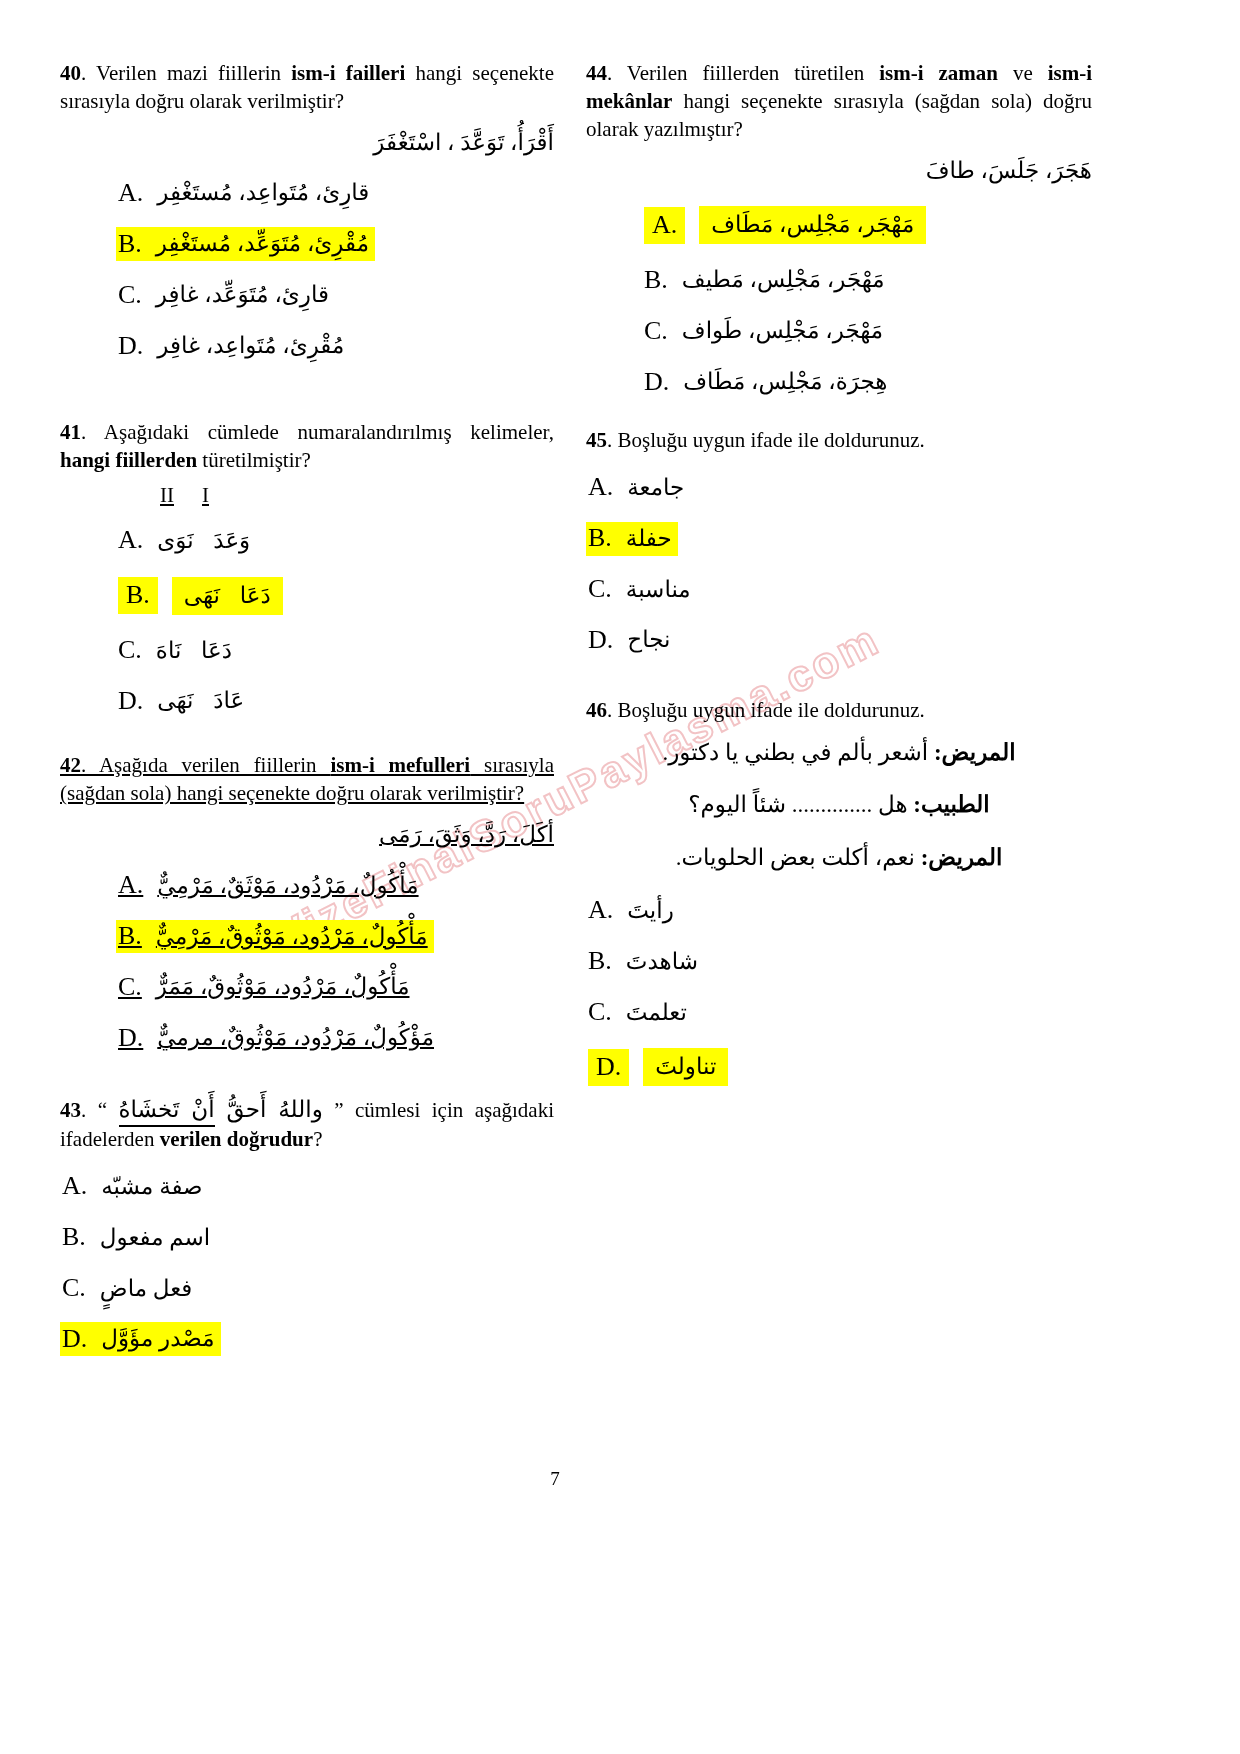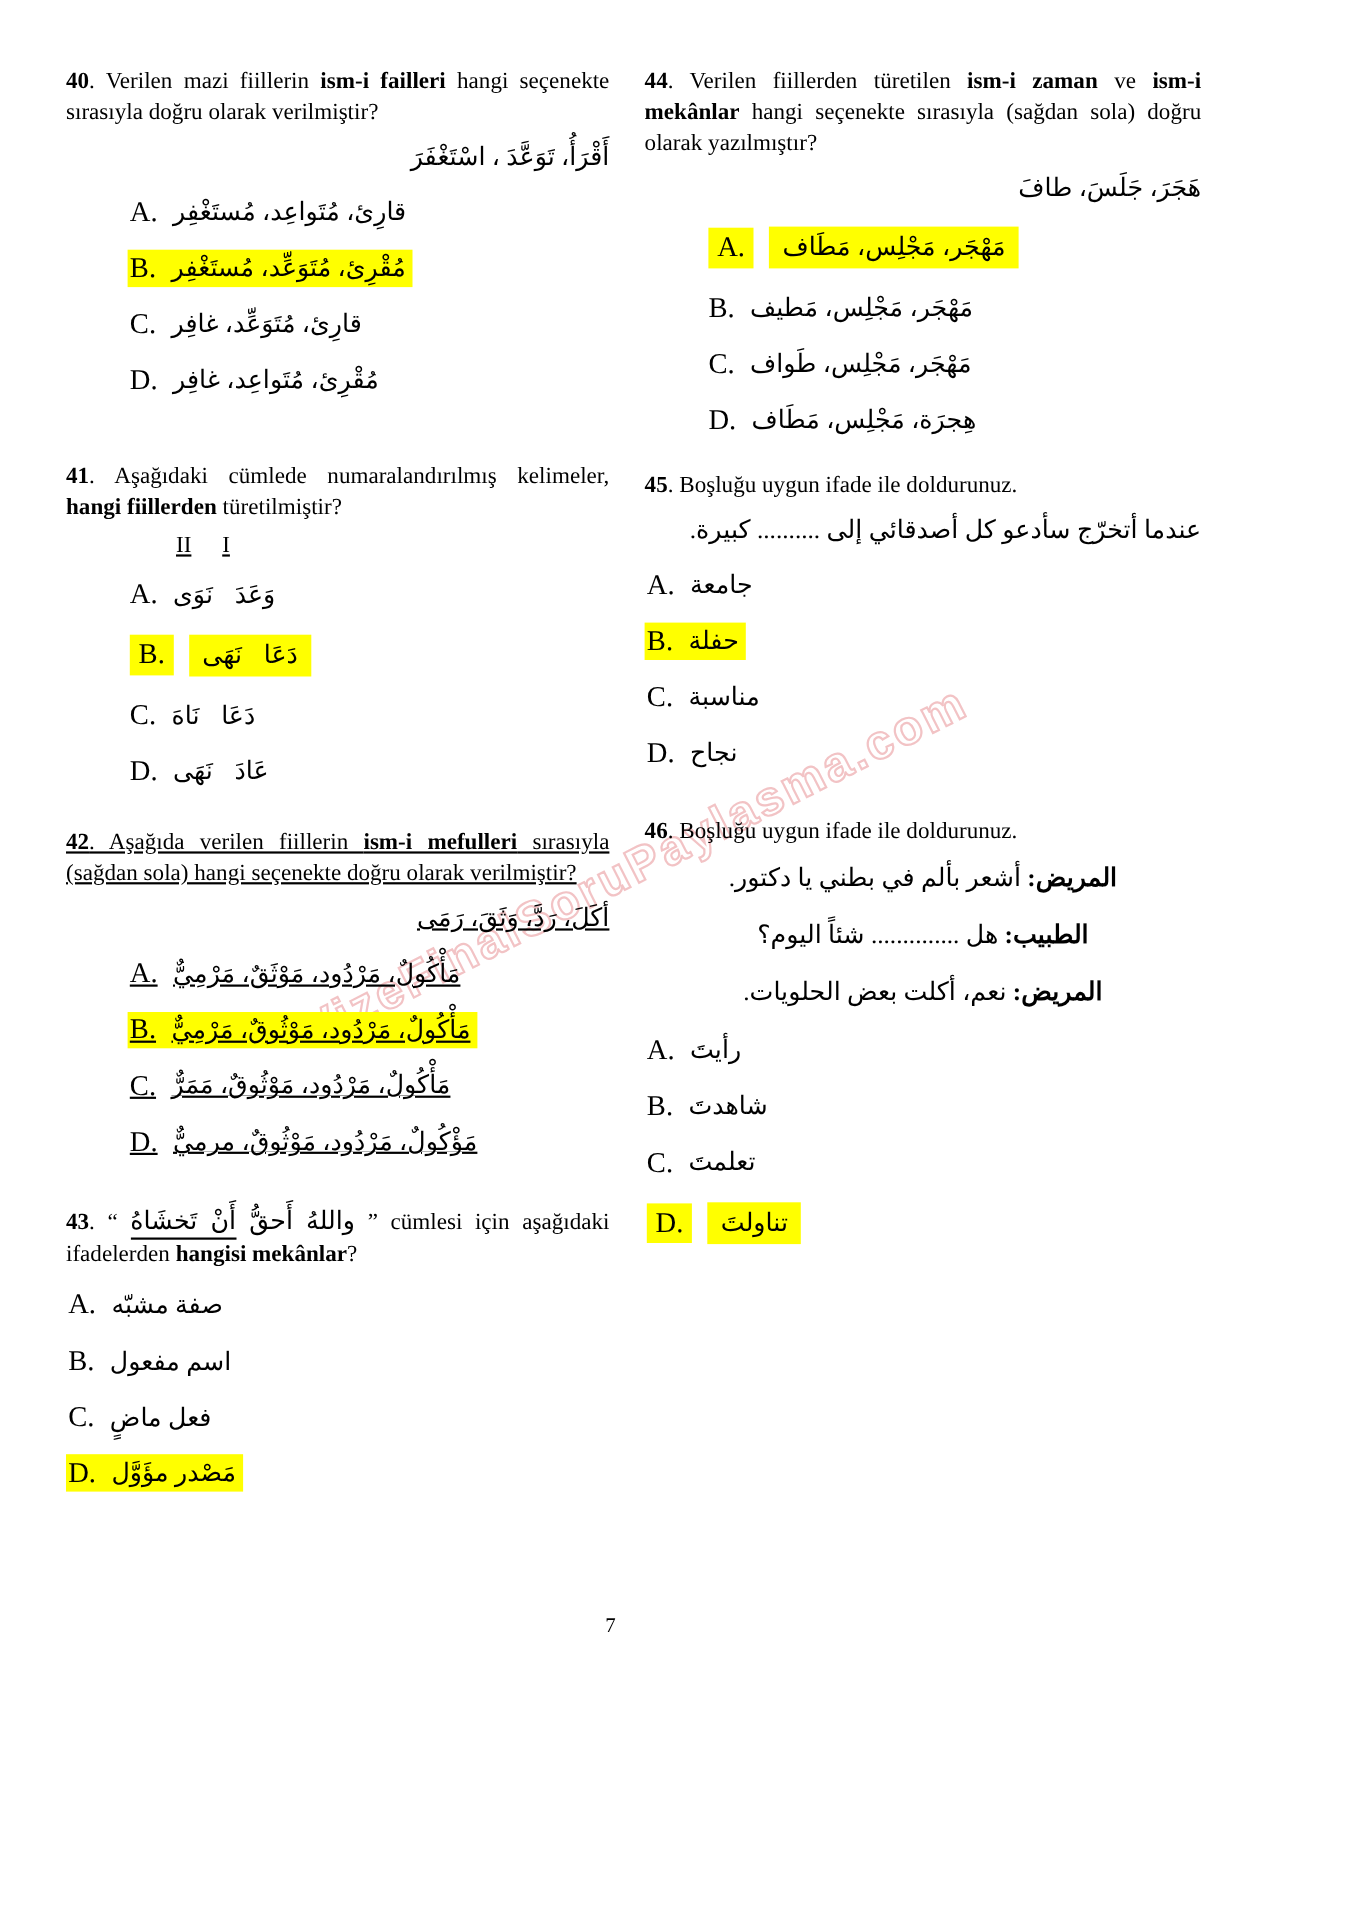--- a/index.html
+++ b/index.html
@@ -137,21 +137,21 @@
         </div>
         <div class="opt">
           <span class="optwrap">
             <span class="letter">D.</span>
             <span class="text" dir="rtl">مَؤْكُولٌ، مَرْدُود، مَوْثُوقٌ، مرميٌّ</span>
           </span>
         </div>
       </div>
     </div>
     <div class="question q-43">
-      <p class="stem"><span class="b">43</span><span>. “ </span><span class="ar" dir="rtl">واللهُ أَحقُّ </span><span class="ar u-ar" dir="rtl">أَنْ تَخشَاهُ</span><span> ” cümlesi için aşağıdaki ifadelerden </span><span class="b">hangisi mekânlar</span><span>?</span></p>
+      <p class="stem"><span class="b">43</span><span>. “ </span><span class="ar" dir="rtl">واللهُ أَحقُّ </span><span class="ar u-ar" dir="rtl">أَنْ تَخشَاهُ</span><span> ” cümlesi için aşağıdaki ifadelerden </span><span class="b">verilen doğrudur</span><span>?</span></p>
       <div class="options">
         <div class="opt">
           <span class="optwrap">
             <span class="letter">A.</span>
             <span class="text" dir="rtl">صفة مشبّه</span>
           </span>
         </div>
         <div class="opt">
           <span class="optwrap">
             <span class="letter">B.</span>
@@ -199,21 +199,20 @@
         <div class="opt">
           <span class="optwrap">
             <span class="letter">D.</span>
             <span class="text" dir="rtl">هِجرَة، مَجْلِس، مَطَاف</span>
           </span>
         </div>
       </div>
     </div>
     <div class="question q-45">
       <p class="stem"><span class="b">45</span><span>. Boşluğu uygun ifade ile doldurunuz.</span></p>
-      <div class="given" dir="rtl">عندما أتخرّج سأدعو كل أصدقائي إلى .......... كبيرة.</div>
       <div class="options">
         <div class="opt">
           <span class="optwrap">
             <span class="letter">A.</span>
             <span class="text" dir="rtl">جامعة</span>
           </span>
         </div>
         <div class="opt">
           <span class="optwrap hl">
             <span class="letter">B.</span>

